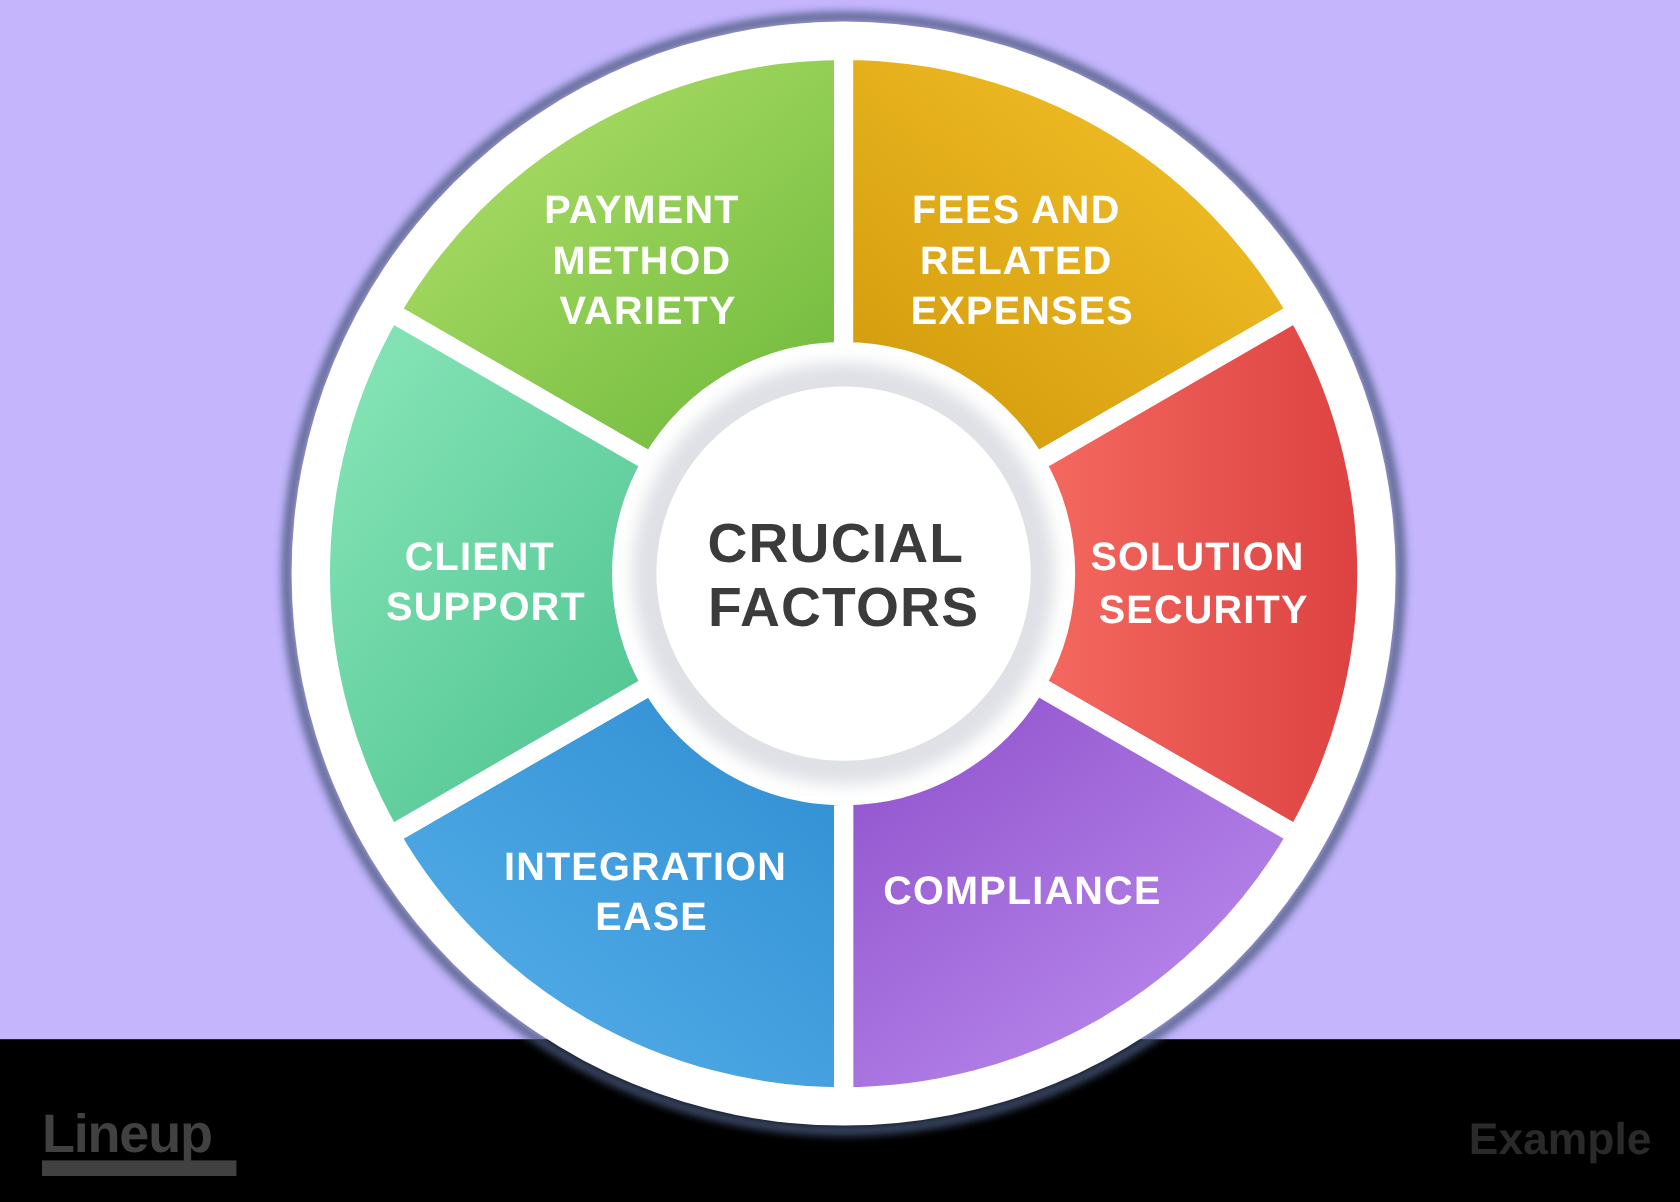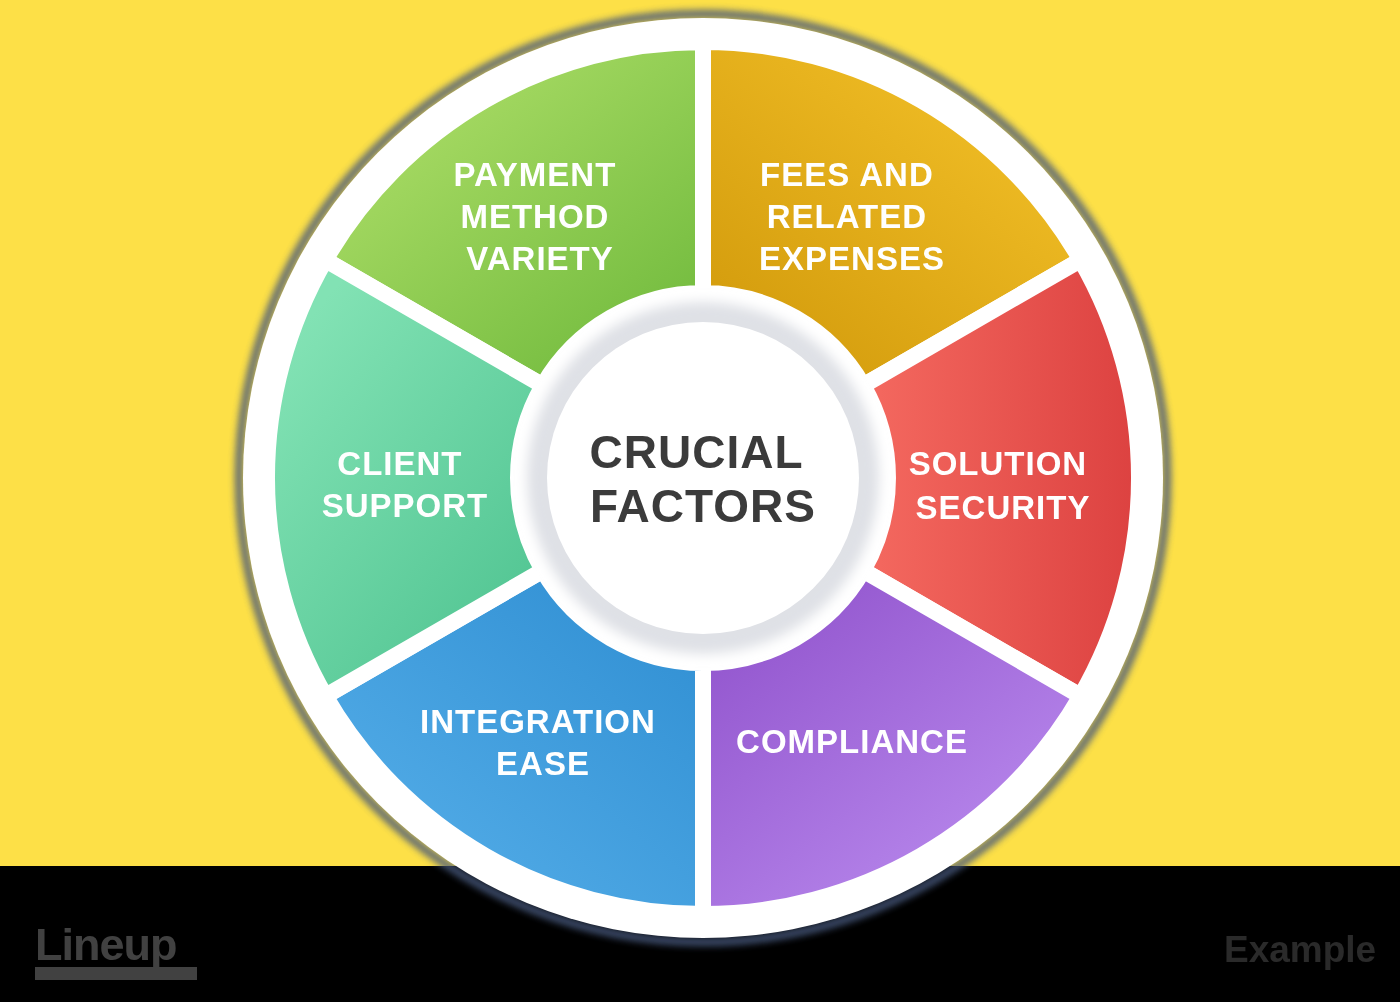--- a/index.html
+++ b/index.html
@@ -8,21 +8,21 @@
     width: 1400px;
     height: 1002px;
     background: #000000;
     overflow: hidden;
     font-family: "Liberation Sans", sans-serif;
   }
   .stage {
     position: relative;
     width: 1400px;
     height: 866px;
-    background: #fde047;
+    background: #c4b5fd;
   }
   svg { display: block; }
   .seg-label {
     font-family: "Liberation Sans", "DejaVu Sans", sans-serif;
     font-weight: bold;
     font-size: 33px;
     letter-spacing: 1px;
     fill: #ffffff;
   }
   .center-label {

